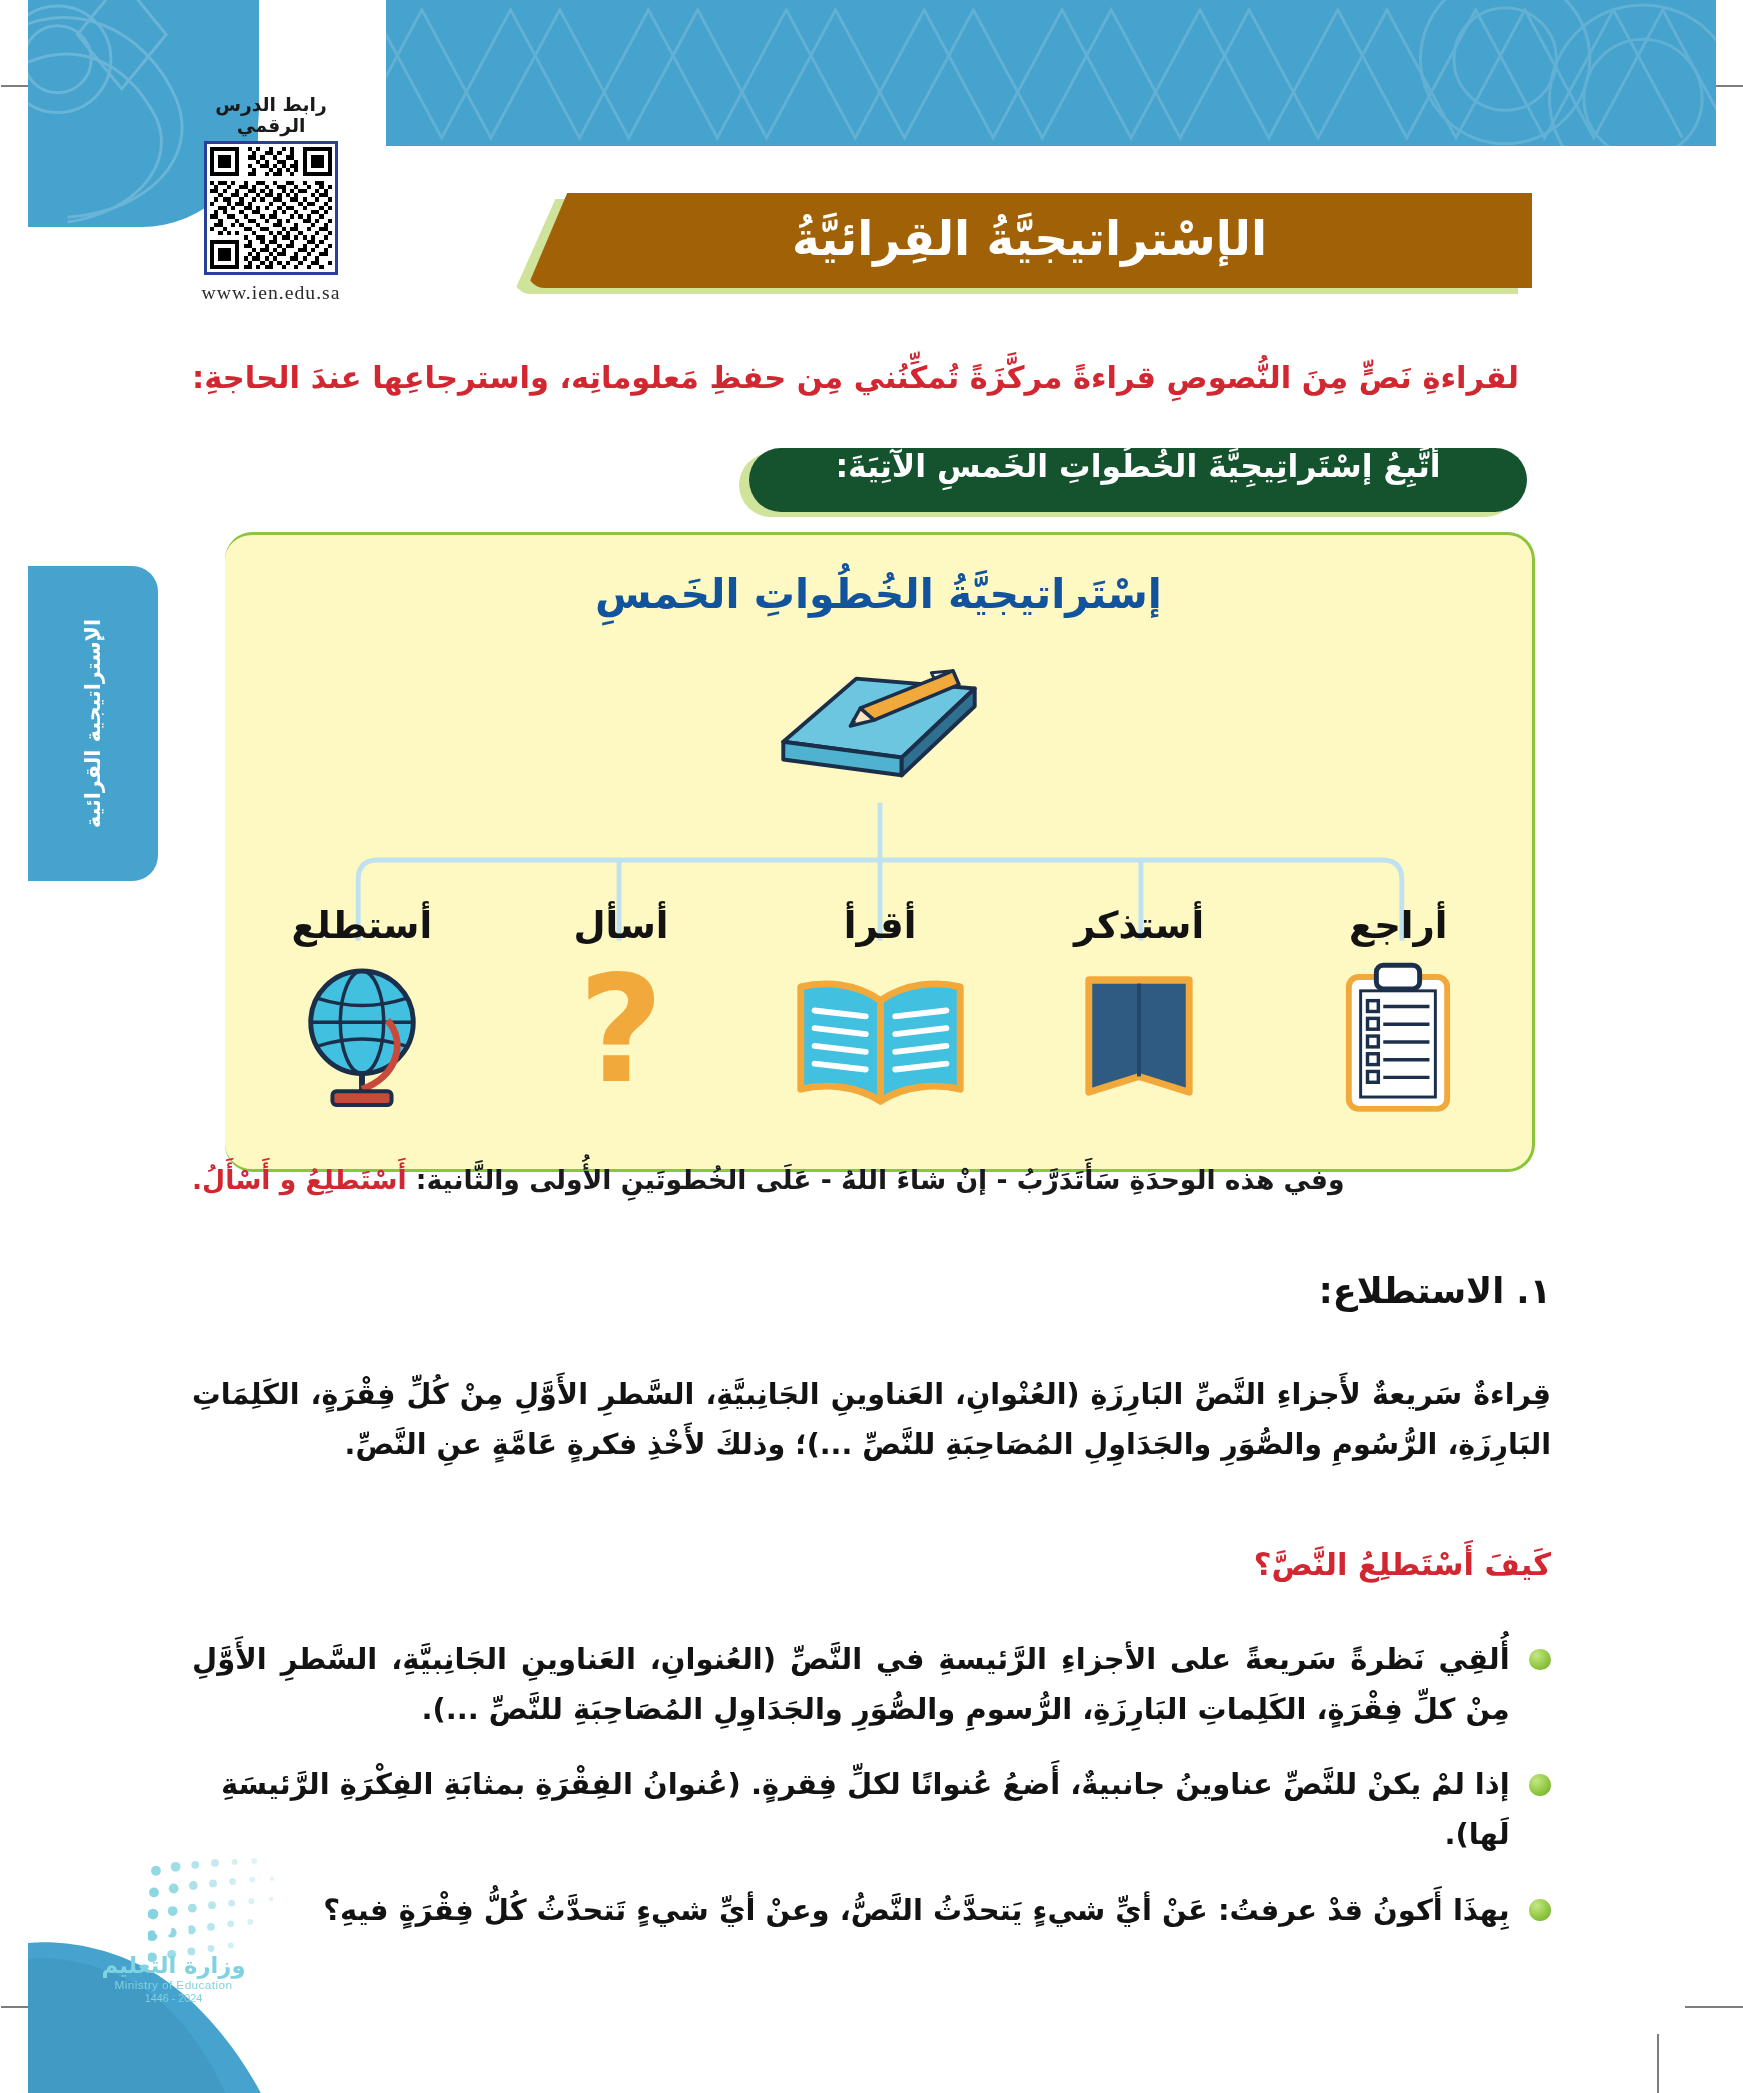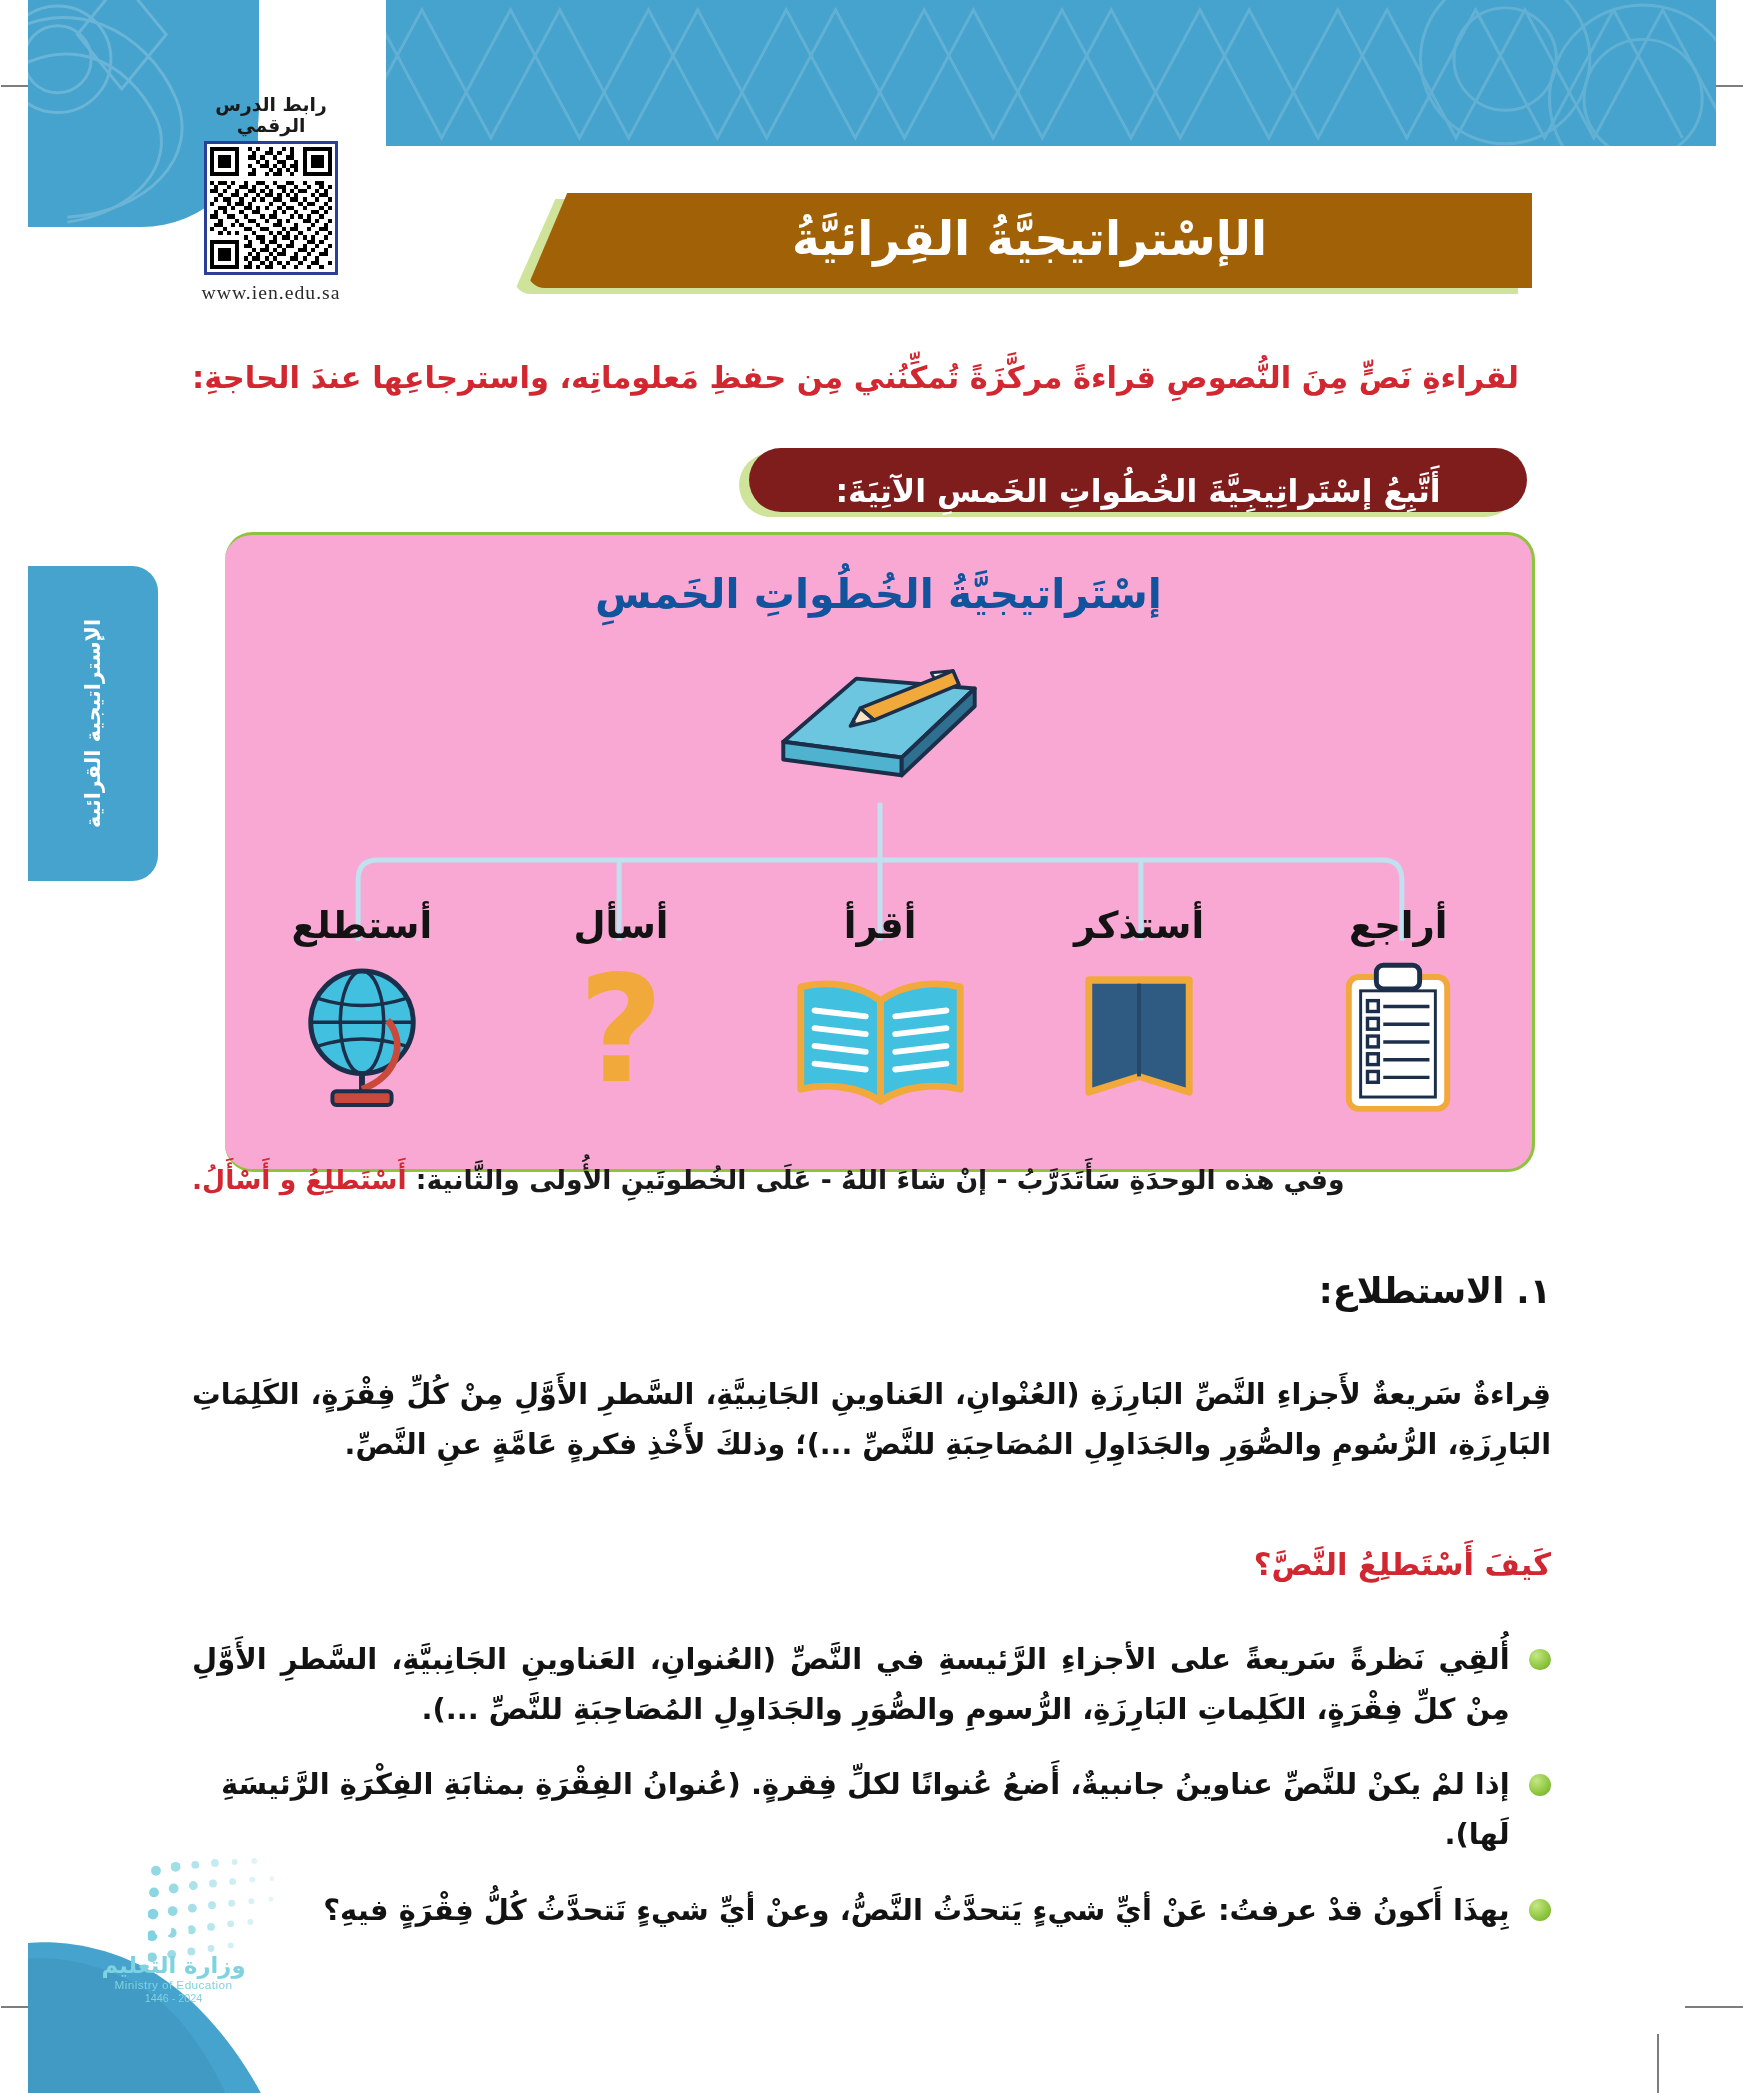--- a/index.html
+++ b/index.html
@@ -71,42 +71,42 @@
   .lead-red{
     position:absolute;right:193px;top:355px;width:1359px;
     text-align:left;color:#d22630;font-size:30.5px;font-weight:700;
     font-family:"DejaVu Sans",sans-serif;line-height:1.5;
   }
 
   
   .subbanner-wrap{position:absolute;left:749px;top:448px;width:778px;height:67px;z-index:4;}
   .subbanner-shadow{position:absolute;left:-9.9px;top:4.9px;width:778px;height:64px;background:#cfe39b;border-radius:33px;}
   .subbanner{
-    position:absolute;left:0;top:0;width:778px;height:64px;background:#7f1d1d;border-radius:33px;
-    display:flex;align-items:flex-end;justify-content:center;
+    position:absolute;left:0;top:0;width:778px;height:64px;background:#14532d;border-radius:33px;
+    display:flex;align-items:flex-start;justify-content:center;
   }
   .subbanner .t{color:#ffffff;font-size:31.5px;font-weight:700;font-family:"DejaVu Sans",sans-serif;padding-bottom:3px;}
 
   
   .sidetab{
     position:absolute;left:27.6px;top:566px;width:130px;height:315px;
     background:#45a3cd;border-top-right-radius:25.6px;border-bottom-right-radius:25.6px;
     display:flex;align-items:center;justify-content:center;z-index:3;
   }
   .sidetab .t{
     color:#ffffff;font-size:20.7px;font-weight:700;white-space:nowrap;
     font-family:"DejaVu Sans",sans-serif;
     writing-mode:vertical-rl;text-orientation:mixed;transform:rotate(180deg);
   }
 
   
   .card{
     position:absolute;left:225px;top:532px;width:1310px;height:640px;
     border:3.9px solid #8cc43c;border-radius:27.6px;border-left:none;
-    box-sizing:border-box;background:#f9a8d4;
+    box-sizing:border-box;background:#fef9c3;
   }
   .card-title{
     position:absolute;left:0;right:0;top:35px;text-align:center;
     color:#12539e;font-size:41px;font-weight:700;font-family:"DejaVu Sans",sans-serif;
   }
 
   
   .notebook{position:absolute;left:50%;top:116px;transform:translateX(-50%);width:227px;height:148px;}
 
   

